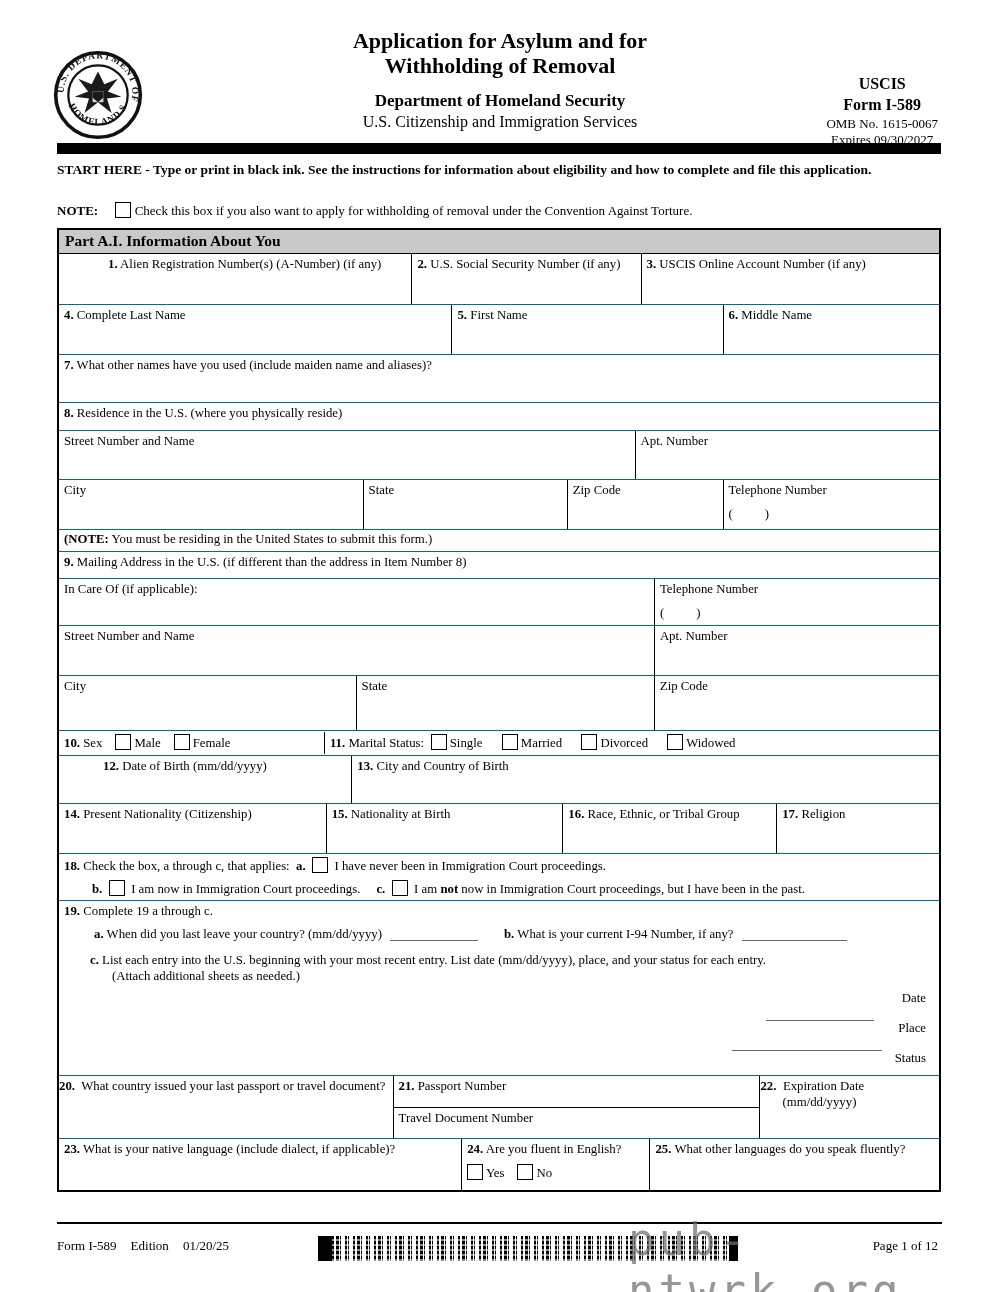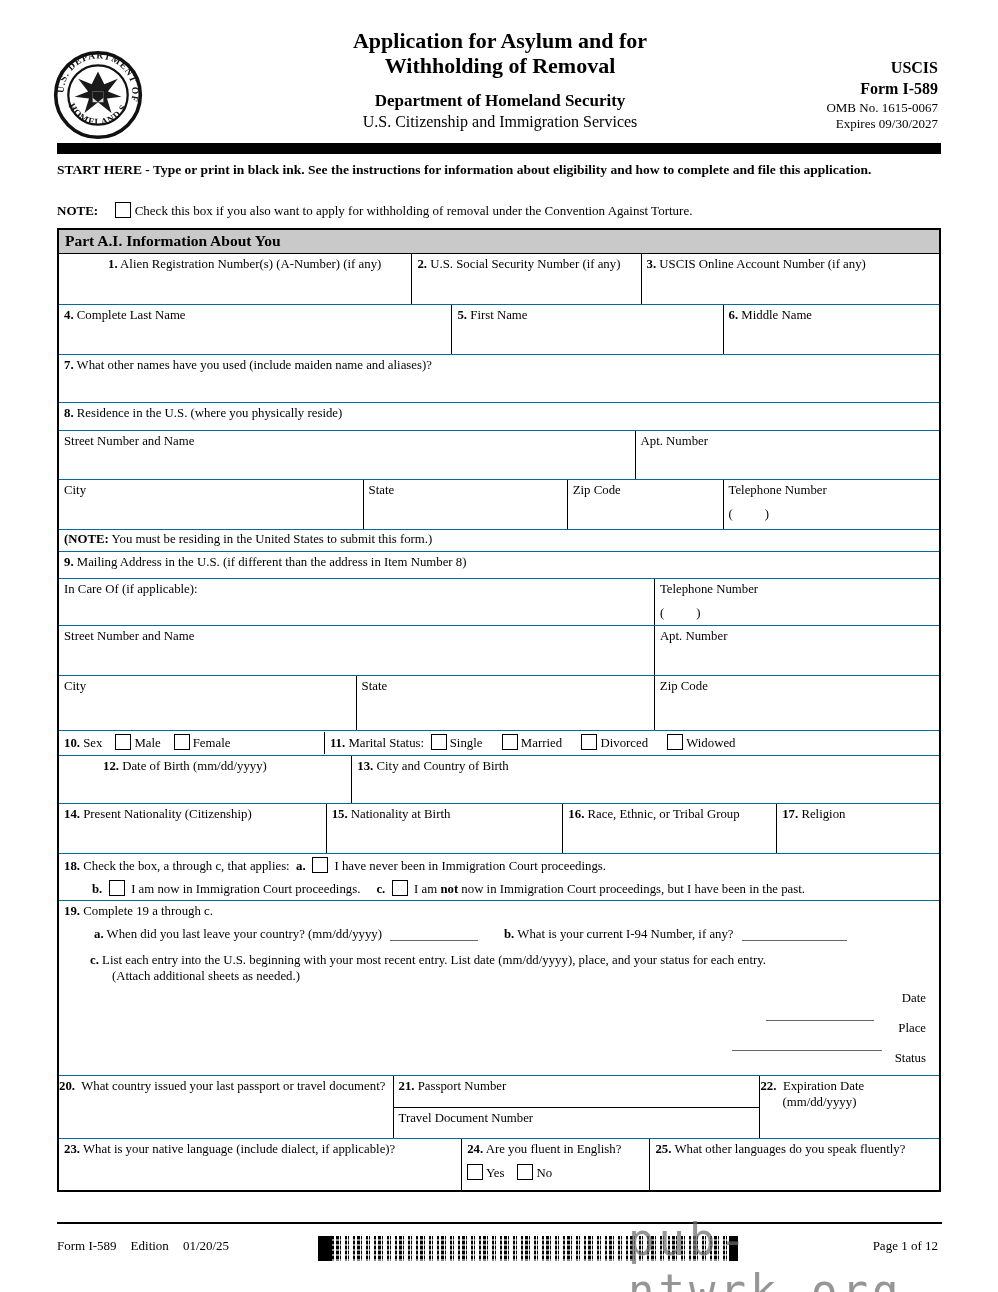--- a/index.html
+++ b/index.html
@@ -7,21 +7,21 @@
     position:relative; width:998px; height:1292px; background:#ffffff;
     font-family:"Liberation Serif", serif; color:#000; overflow:hidden;
     margin:0 auto;
   }
   
   .seal { position:absolute; left:53px; top:50px; }
   .hdr-title { position:absolute; left:240px; top:28px; width:520px; text-align:center; }
   .hdr-title .t1 { font-size:22px; font-weight:bold; line-height:1.15; }
   .hdr-title .t2 { font-size:17px; font-weight:bold; margin-top:12px; }
   .hdr-title .t3 { font-size:16px; margin-top:2px; }
-  .hdr-right { position:absolute; right:60px; top:58px; text-align:right; line-height:1.3; }
+  .hdr-right { position:absolute; right:60px; top:74px; text-align:center; line-height:1.3; }
   .hdr-right .b { font-weight:bold; font-size:16px; }
   .hdr-right .s { font-size:13px; }
   .blackbar { position:absolute; left:57px; top:143px; width:884px; height:11px; background:#000; }
   .starthere { position:absolute; left:57px; top:161px; width:884px; font-weight:bold; font-size:13.5px; line-height:1.35; }
   .noteline { position:absolute; left:57px; top:202px; width:884px; font-size:13px; }
   .noteline .nb { font-weight:bold; margin-right:14px; }
   
   .cb { display:inline-block; width:14px; height:14px; border:1.6px solid #000; background:#fff; vertical-align:-3px; }
   .ul { display:inline-block; border-bottom:1.2px solid #666; height:13px; }
   

